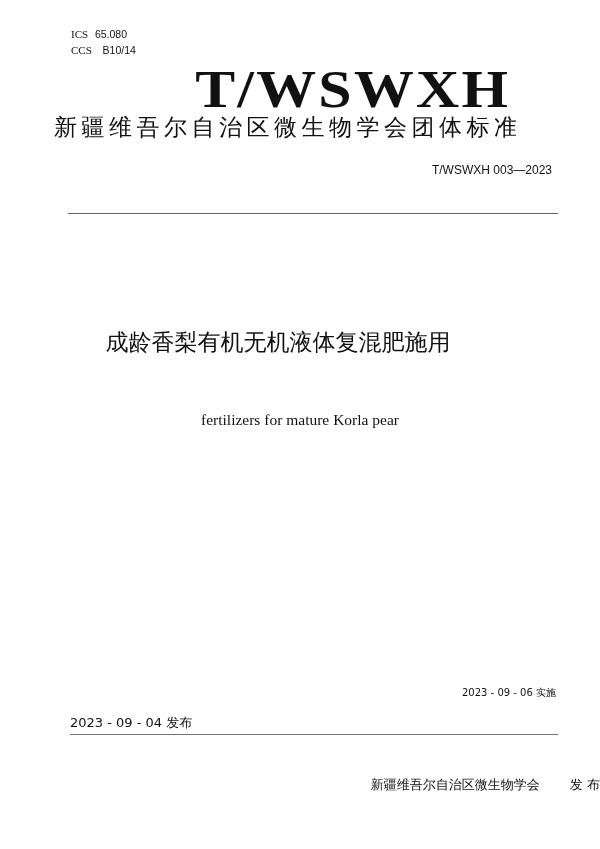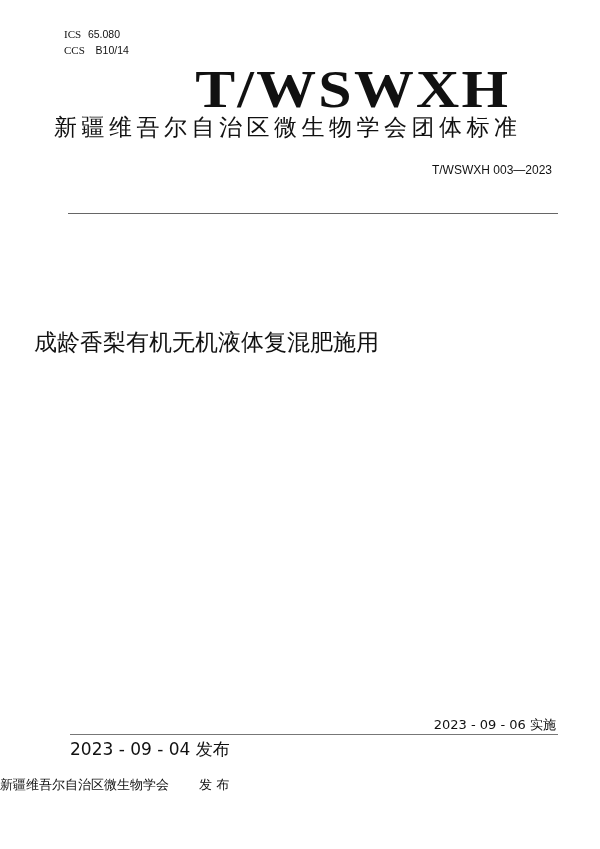--- a/index.html
+++ b/index.html
@@ -1,29 +1,29 @@
 <!DOCTYPE html>
 <html><head>
 <meta charset="utf-8">
 <style>
   html, body { margin:0; padding:0; background:#ffffff; }
   body { width:600px; height:849px; position:relative; overflow:hidden; color:#111; }
   .abs { position:absolute; }
-  .small { font-family:"Liberation Serif", serif; font-size:11px; left:64px; }
+  .small { font-family:"Liberation Serif", serif; font-size:11px; left:71px; }
   .mono { font-family:"Liberation Sans", sans-serif; font-size:10.5px; }
   #logo { top:62px; left:0; width:600px; text-align:right; padding-right:78px; box-sizing:border-box;
           font-family:"Liberation Serif", serif; font-weight:bold; font-size:52px; letter-spacing:2px; line-height:56px; transform:scaleX(1.15); transform-origin:right; }
   #org-std { top:114px; left:54px; width:490px; font-family:Liberation Mono, monospace; font-size:23px; letter-spacing:4.5px; line-height:30px; white-space:nowrap; }
   #std-no { top:163px; right:48px; font-family:Liberation Sans, sans-serif; font-size:12px; }
   .rule { left:68px; width:490px; height:0; border-top:1px solid #666; }
-  #title-cn { top:325px; left:0; width:556px; font-family:"DejaVu Sans", sans-serif; font-size:23px; line-height:34px;padding-left:34px; }
+  #title-cn { top:325px; left:0; width:556px; text-align:center; font-family:"DejaVu Sans", sans-serif; font-size:23px; line-height:34px; }
   #title-en { top:410px; left:0; width:600px; text-align:center; font-family:"Liberation Serif", serif; font-size:15.5px; line-height:20px; }
-  #date-pub { top:714px; left:70px; font-family:"DejaVu Sans", sans-serif; font-size:17px;margin-top:24px; }
-  #date-impl { top:716px; right:44px; font-family:"DejaVu Sans", sans-serif; font-size:13px; }
-  #issuer { top:776px; left:0; width:600px; text-align:left; font-family:"DejaVu Sans", sans-serif; font-size:13px; }
+  #date-pub { top:714px; left:70px; font-family:"DejaVu Sans", sans-serif; font-size:13px; }
+  #date-impl { top:686px; right:44px; font-family:"DejaVu Sans", sans-serif; font-size:10px; }
+  #issuer { top:776px; left:0; width:600px; text-align:right; font-family:"DejaVu Sans", sans-serif; font-size:13px; }
   #issuer .gap { display:inline-block; width:30px; }
 </style>
 </head>
 <body>
 
 <div class="abs small" style="top:28px;">
   <span>ICS</span>
   <span class="mono" style="margin-left:4px;">65.080</span>
 </div>
 <div class="abs small" style="top:44px;">
@@ -35,20 +35,21 @@
 <div id="org-std" class="abs">新疆维吾尔自治区微生物学会团体标准</div>
 <div id="std-no" class="abs">T/WSWXH 003—2023</div>
 
 <div class="abs rule" style="top:213px;"></div>
 
 <div id="title-cn" class="abs">
   <div>成龄香梨有机无机液体复混肥施用</div>
 </div>
 
 <div id="title-en" class="abs">
+  <div>fertilizers for mature Korla pear</div>
 </div>
 
 <div id="date-pub" class="abs">2023 - 09 - 04 发布</div>
 <div id="date-impl" class="abs">2023 - 09 - 06 实施</div>
 
 <div class="abs rule" style="top:734px; left:70px; width:488px; border-top:1.5px solid #777;"></div>
 
 <div id="issuer" class="abs">
   <span>新疆维吾尔自治区微生物学会</span><span class="gap"></span><span>发 布</span>
 </div>

